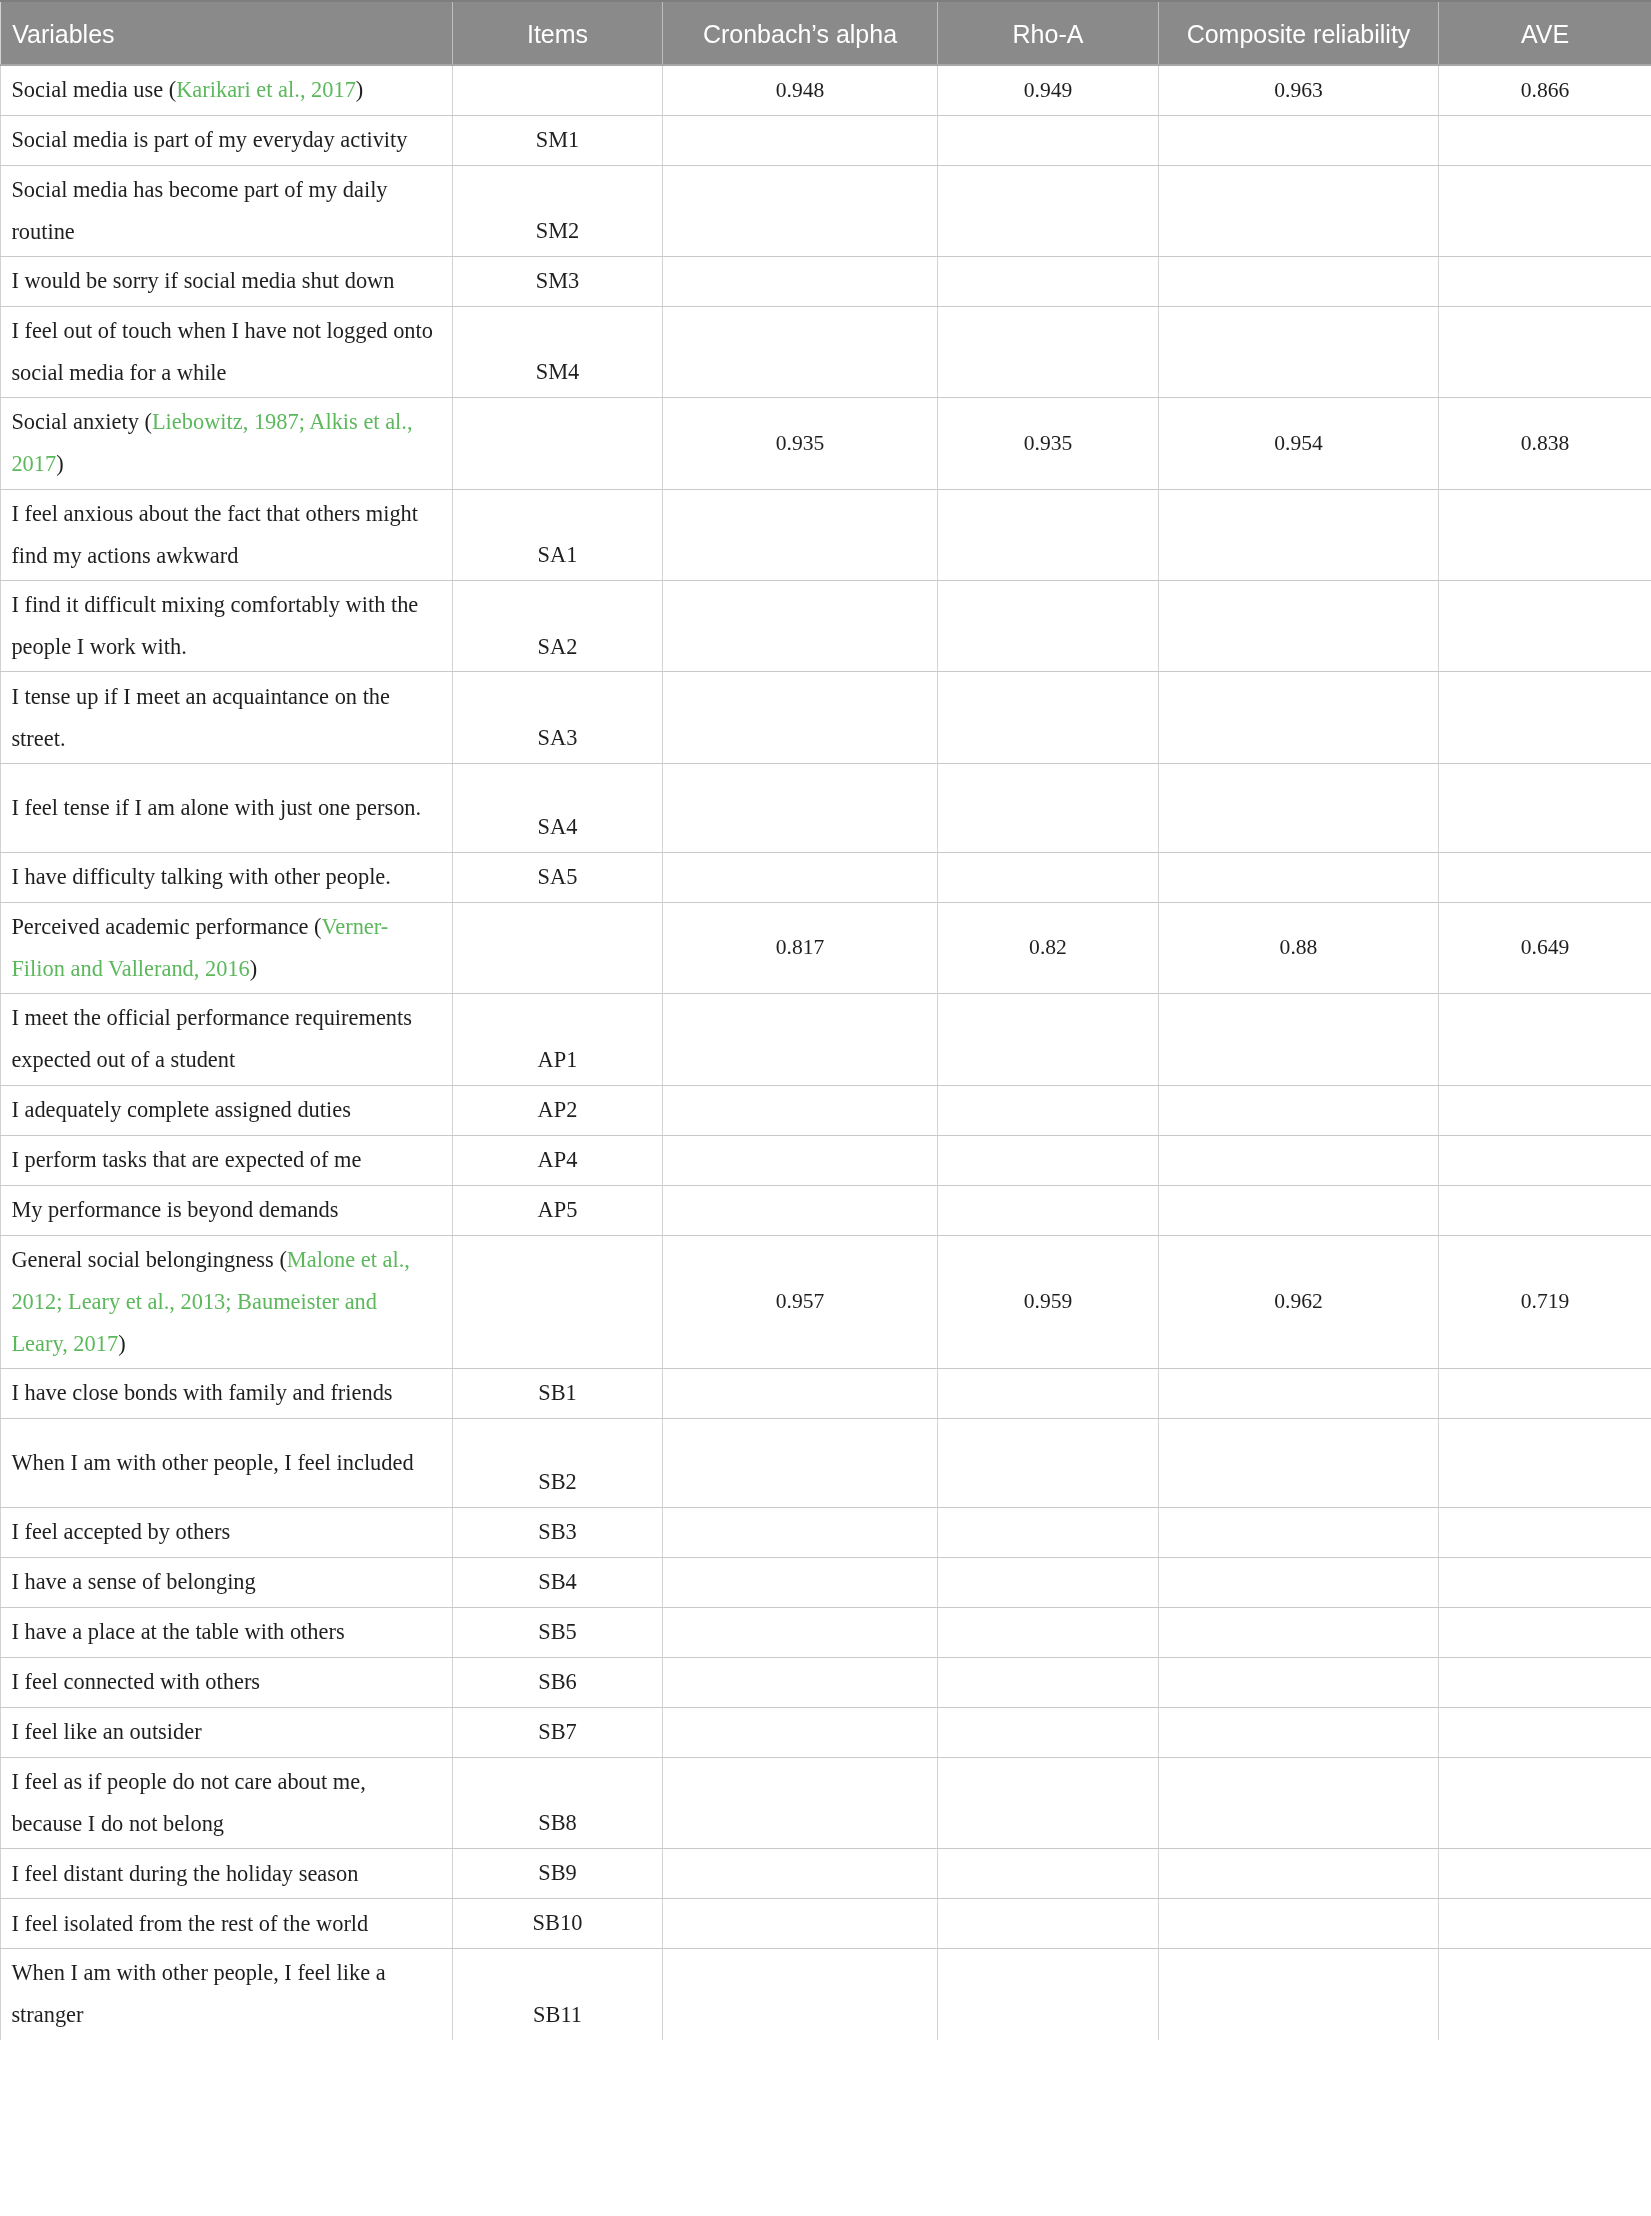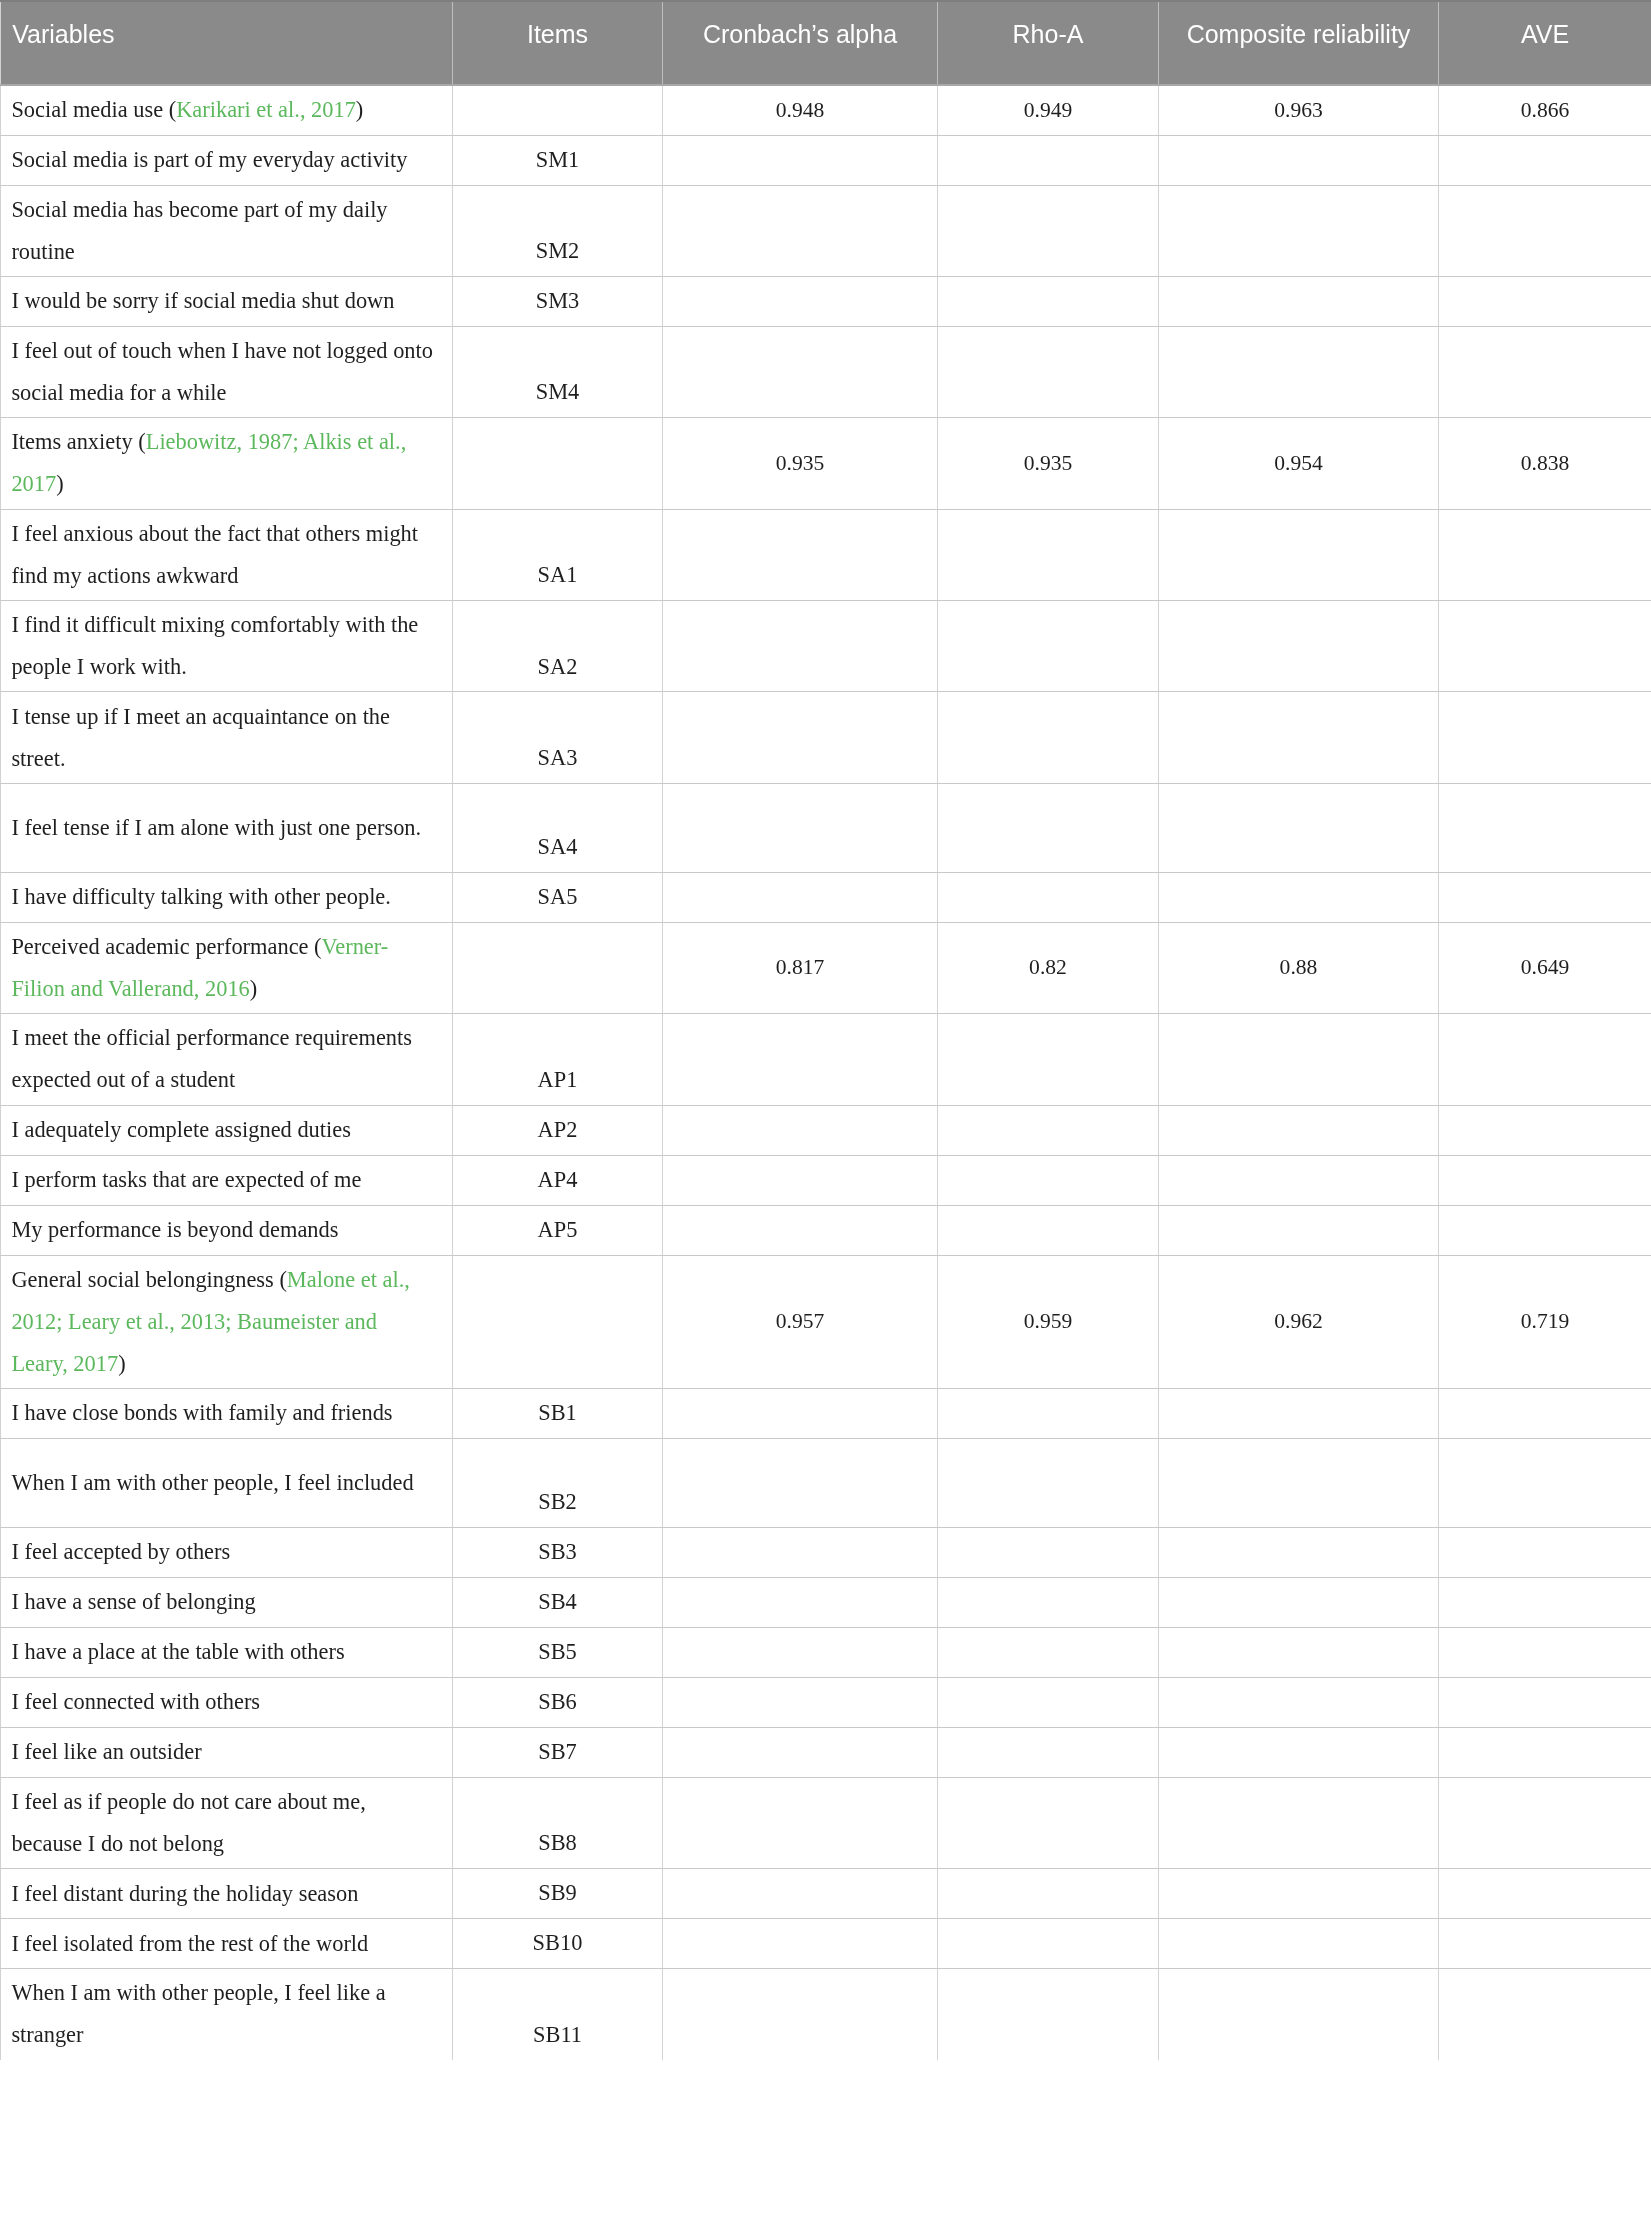--- a/index.html
+++ b/index.html
@@ -30,21 +30,21 @@
     font-weight:400;
     font-size:25px;
     line-height:32px;
     vertical-align:top;
     padding:16px 8px 8px 8px;
     text-align:center;
     border-left:0.8px solid #bdbdbd;
     border-right:0.8px solid #bdbdbd;
     border-top:2.4px solid var(--header-top);
     border-bottom:2.4px solid var(--heavy-line);
-    height:84px;
+    height:64px;
     box-sizing:border-box;
   }
   thead th:first-child{text-align:left;padding-left:11.2px;border-left:none;}
   thead th:last-child{border-right:none;}
 
   tbody td{
     border-left:0.8px solid var(--grid-line);
     border-right:0.8px solid var(--grid-line);
     border-bottom:1.6px solid var(--row-line);
     font-size:22.4px;
@@ -136,21 +136,21 @@
       </tr>
       <tr class="h2">
         <td class="variable-cell"><span>I feel out of touch when I have not logged onto social media for a while</span></td>
         <td class="item-cell"><span>SM4</span></td>
         <td class="value-cell"></td>
         <td class="value-cell"></td>
         <td class="value-cell"></td>
         <td class="value-cell"></td>
       </tr>
       <tr class="h2">
-        <td class="variable-cell"><span>Items anxiety</span> (<a class="citation-link">Liebowitz, 1987; Alkis et al., 2017</a>)</td>
+        <td class="variable-cell"><span>Social anxiety</span> (<a class="citation-link">Liebowitz, 1987; Alkis et al., 2017</a>)</td>
         <td class="item-cell"></td>
         <td class="value-cell"><span>0.935</span></td>
         <td class="value-cell"><span>0.935</span></td>
         <td class="value-cell"><span>0.954</span></td>
         <td class="value-cell"><span>0.838</span></td>
       </tr>
       <tr class="h2">
         <td class="variable-cell"><span>I feel anxious about the fact that others might find my actions awkward</span></td>
         <td class="item-cell"><span>SA1</span></td>
         <td class="value-cell"></td>

